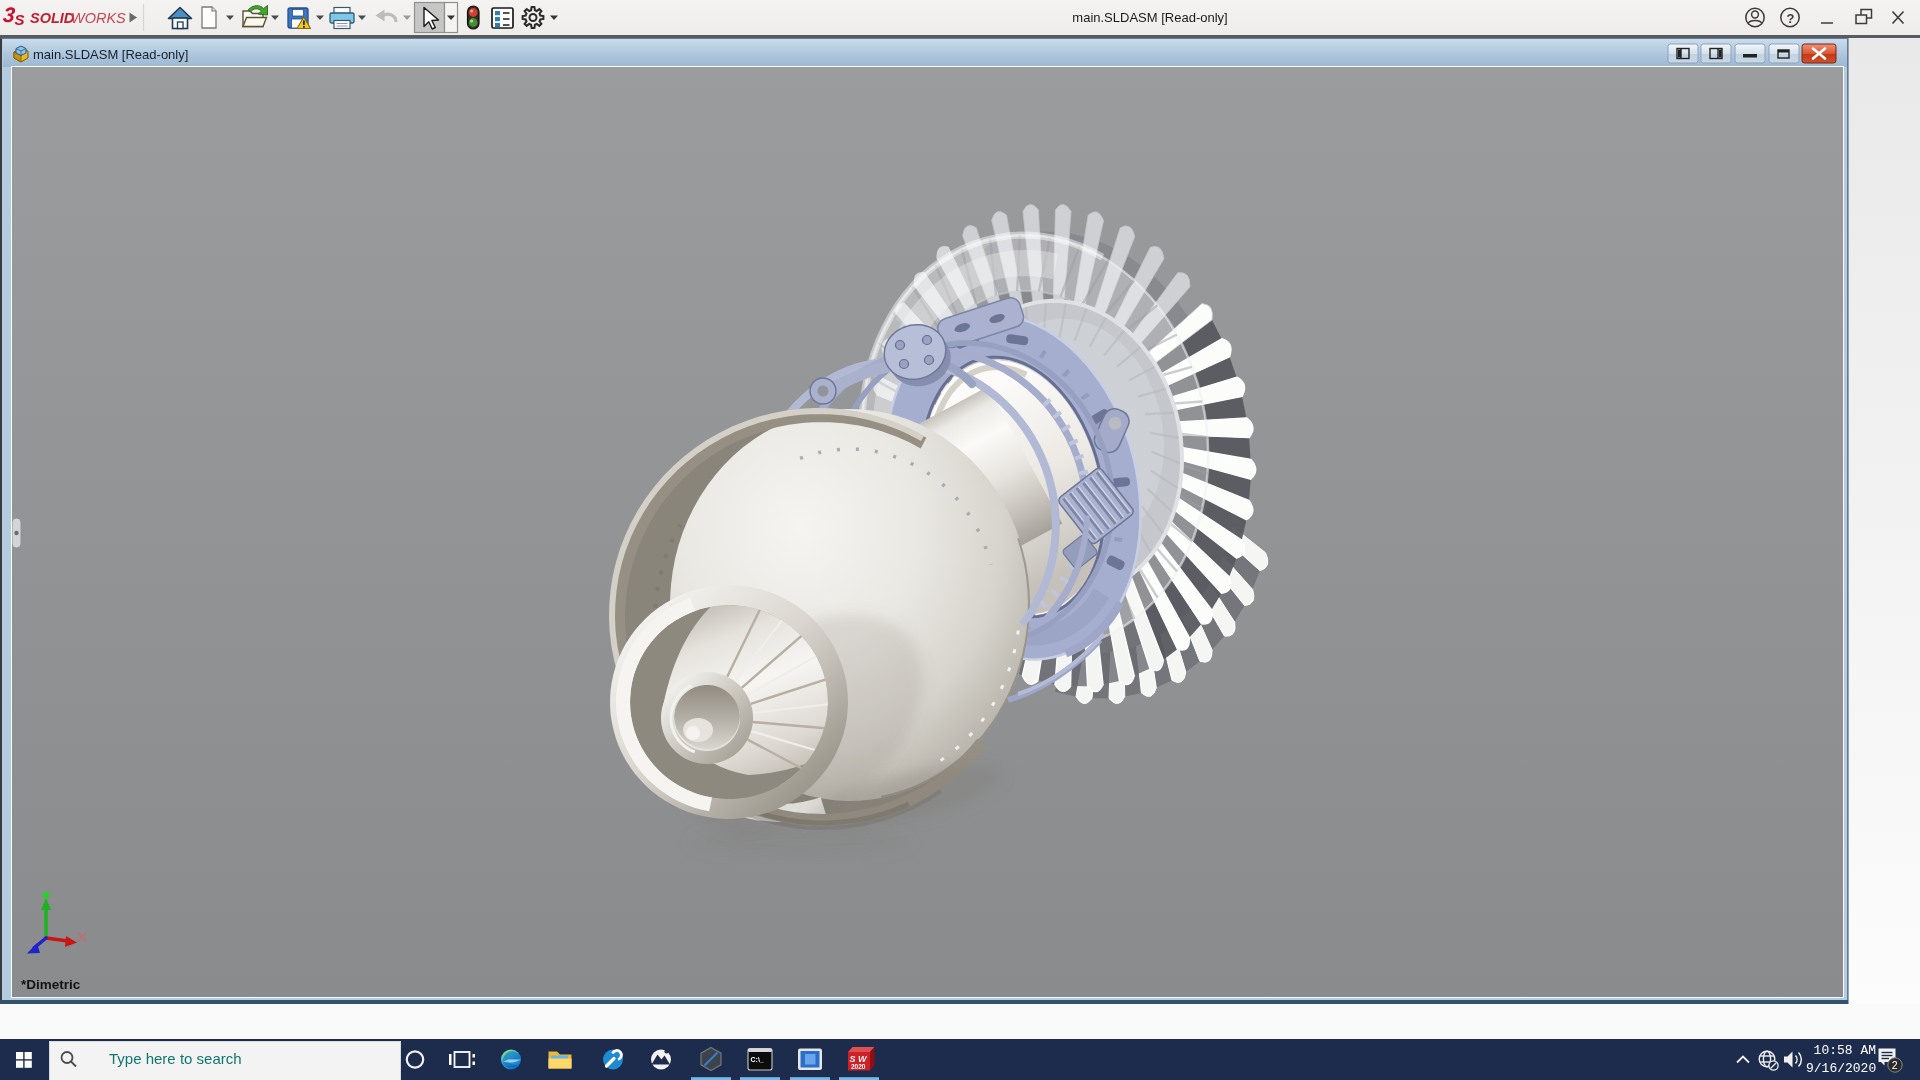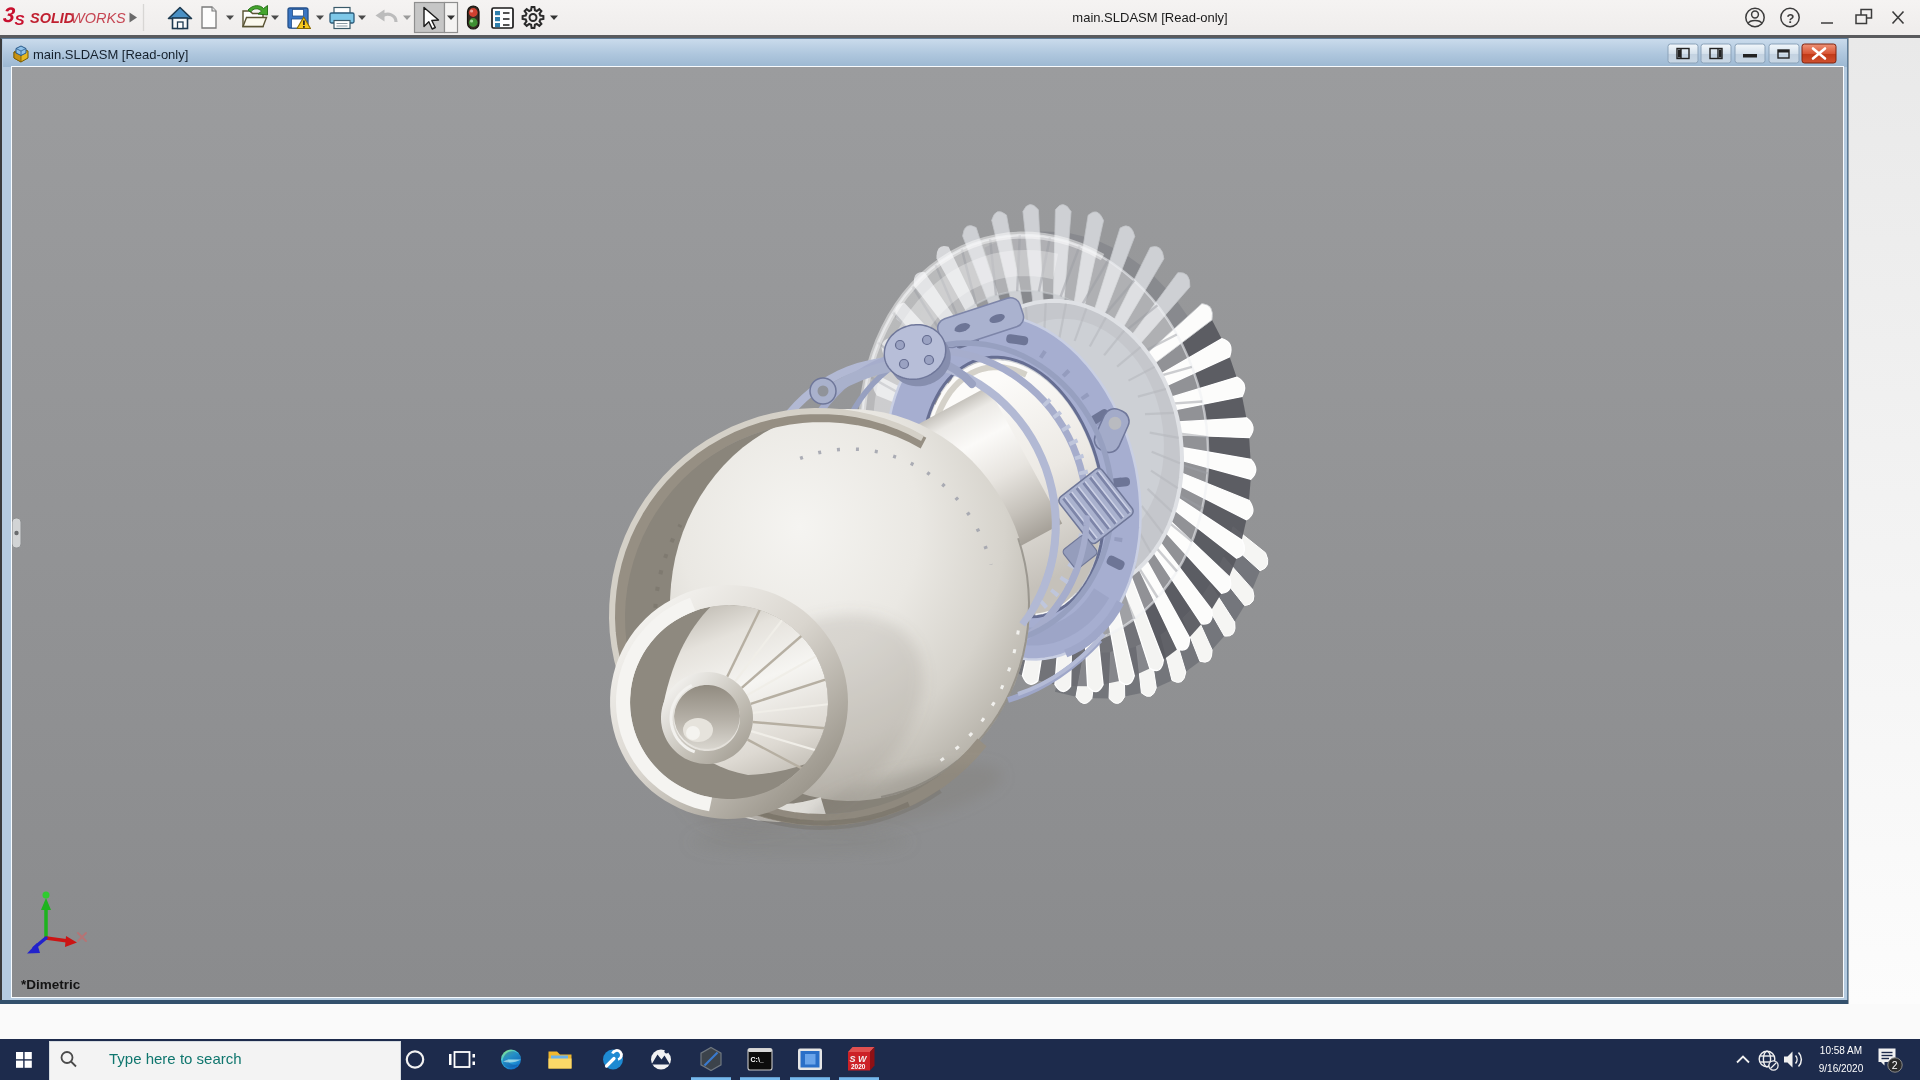--- a/index.html
+++ b/index.html
@@ -567,13 +567,13 @@
 
 <path d="M 1878.5 1048.5 L 1895.5 1048.5 L 1895.5 1062 L 1884.5 1062 L 1884.5 1065.5 L 1881 1062 L 1878.5 1062 Z" fill="#f2f2f2"></path>
 <g stroke="#1d2b4c" stroke-width="1.4">
       <line x1="1881.5" y1="1052.5" x2="1892.5" y2="1052.5"></line>
       <line x1="1881.5" y1="1055.5" x2="1892.5" y2="1055.5"></line>
       <line x1="1881.5" y1="1058.5" x2="1889" y2="1058.5"></line>
     </g>
 <circle cx="1895" cy="1065" r="7.2" fill="#2b2b2b" stroke="#8a8a8a" stroke-width="1"></circle>
 <text x="1891.8" y="1069.3" font-size="10.5" fill="#ffffff">2</text>
 </svg>
-<div class="abs" style="left:1806px;top:1042px;width:70px;text-align:center;font-size:10px;color:#ffffff;line-height:18px;">10:58 AM<br>9/16/2020</div>
+<div class="abs" style="left:1806px;top:1042px;width:70px;text-align:right;font-size:13px;color:#ffffff;line-height:18px;font-family:Liberation Mono, monospace;">10:58 AM<br>9/16/2020</div>
 
 </body></html>

